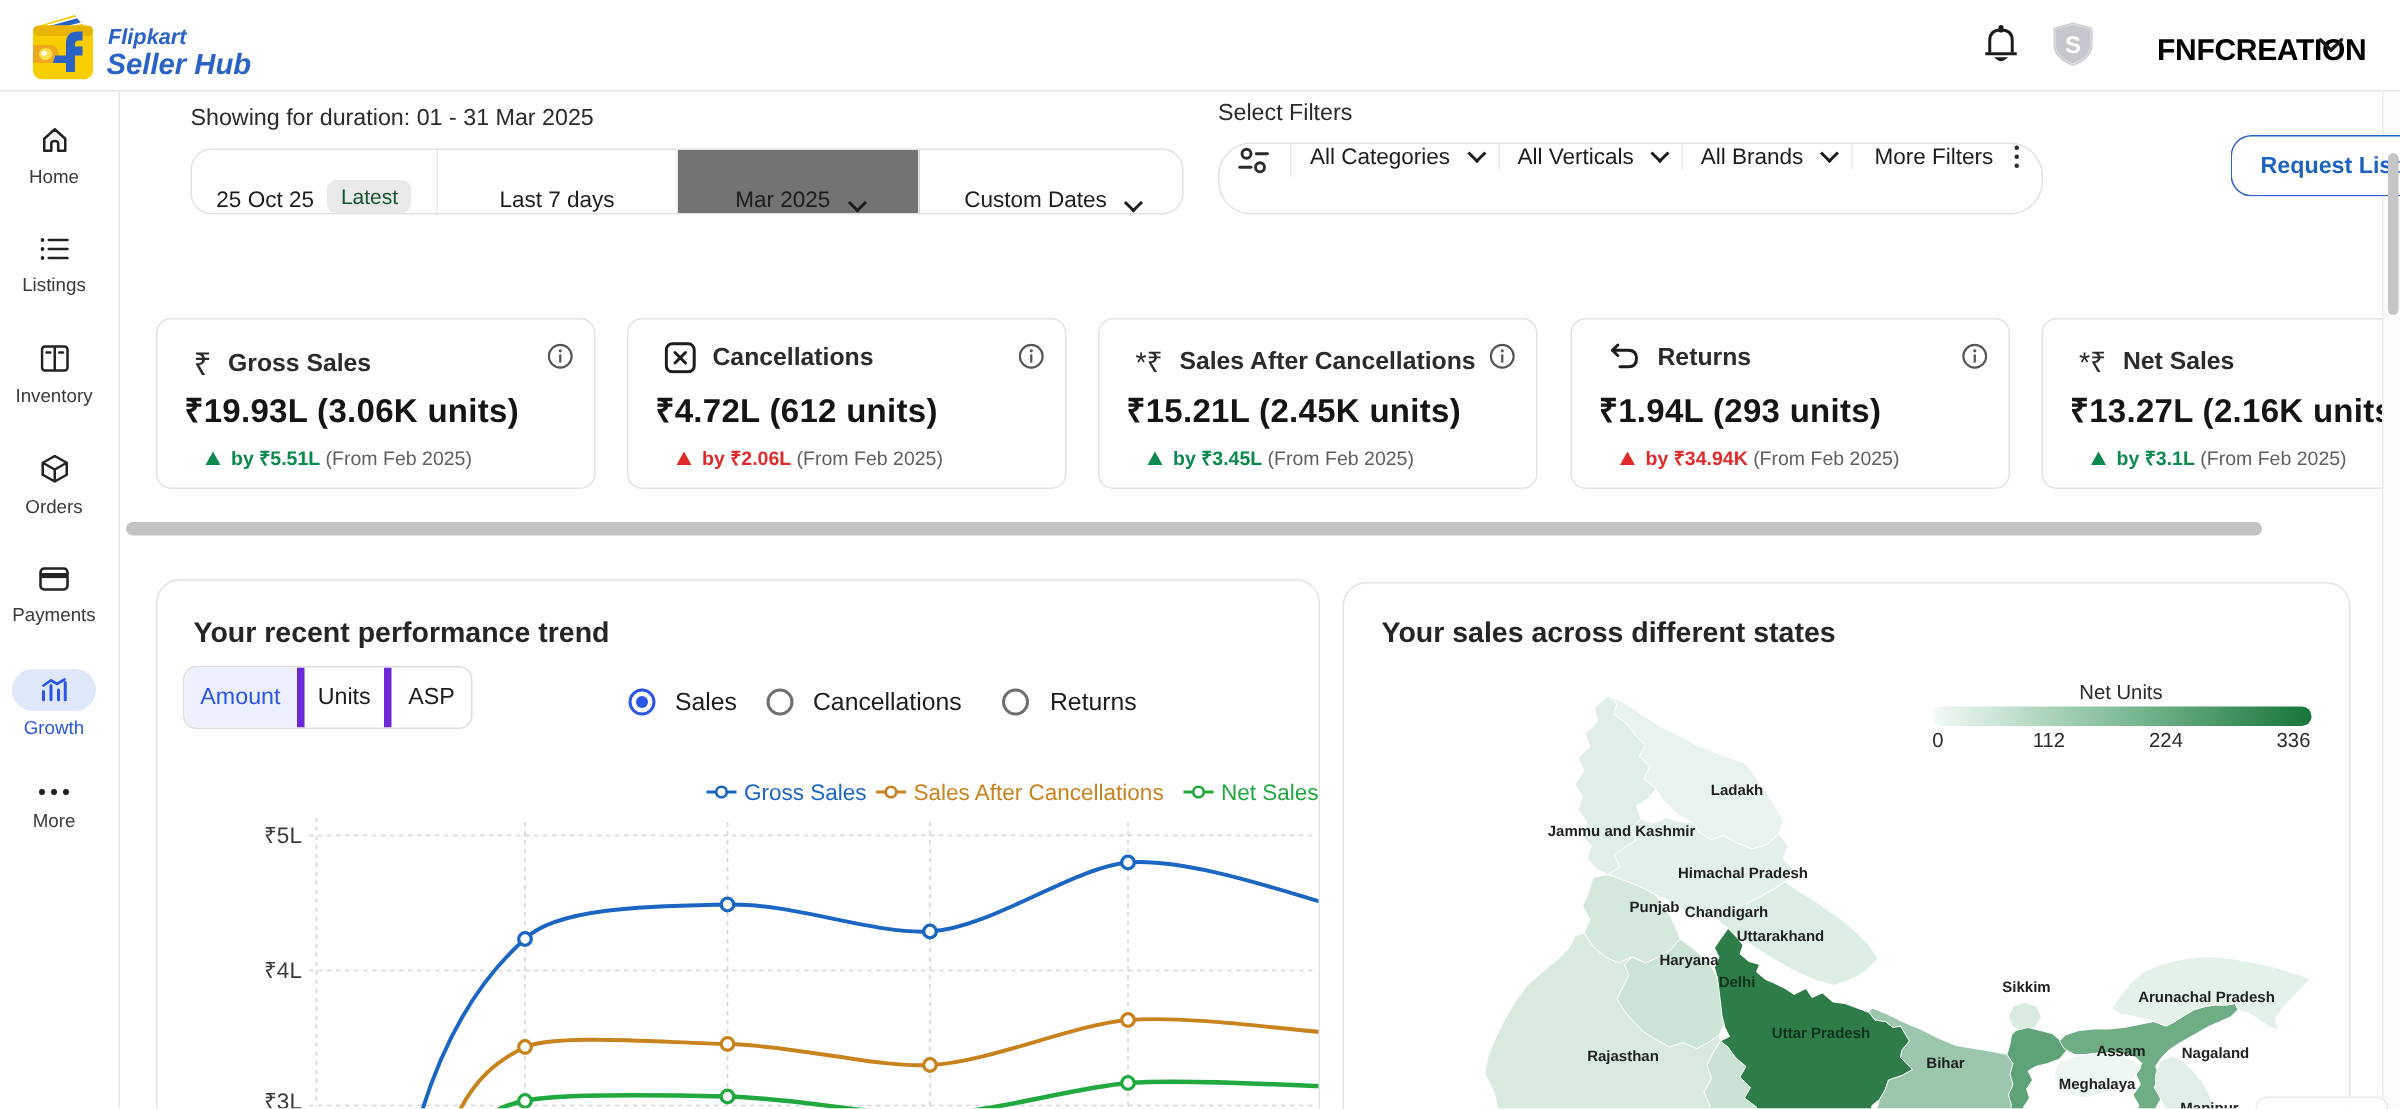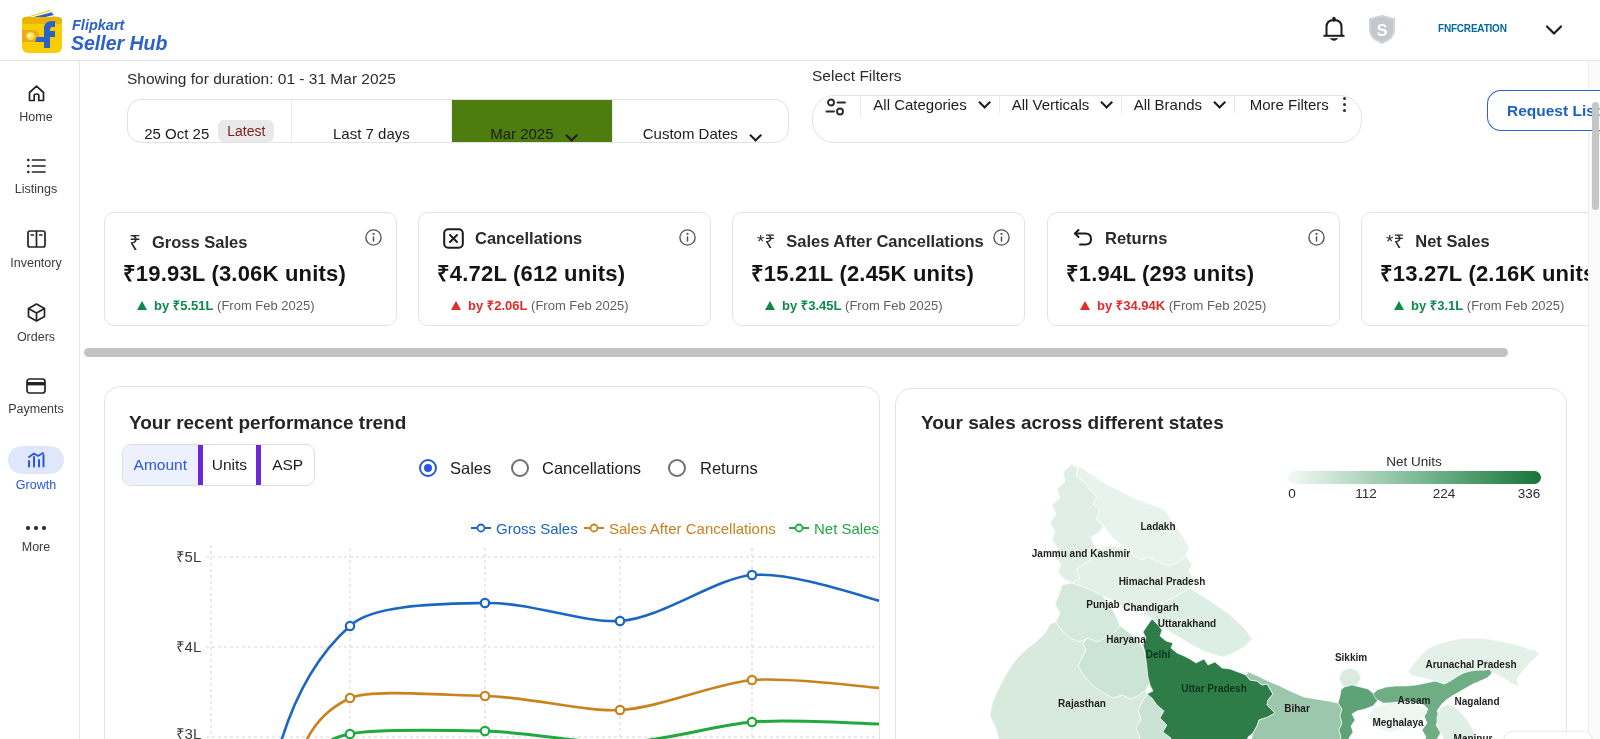--- a/index.html
+++ b/index.html
@@ -14,21 +14,21 @@
 #sidebar { position:absolute; left:0; top:61px; width:80px; height:678px; background:#fff;
   border-right:1px solid #e8e8e8; z-index:5; }
 .navitem { position:absolute; left:0; width:72px; text-align:center; z-index:6; }
 .navlabel { font-size:12.5px; color:#3a3a3a; margin-top:4px; }
 
 #dtabs { position:absolute; left:127px; top:99px; width:662px; height:44px;
   border:1px solid #e2e2e2; border-radius:14px; background:#fff; display:flex; }
 #dtabs .seg { flex:1; display:flex; align-items:flex-end; justify-content:center;
   font-size:15px; color:#1c1c1c; border-right:1px solid #e9e9e9; }
 #dtabs .seg:last-child { border-right:none; }
-.latest { background:#e9e9e9; border-radius:6px; font-size:14px; color:#7f1d1d;
+.latest { background:#e9e9e9; border-radius:6px; font-size:14px; color:#14532d;
   padding:3px 9px; margin-left:9px; }
 .chev { display:inline-block; width:9px; height:9px; border-right:2px solid #1c1c1c;
   border-bottom:2px solid #1c1c1c; transform:rotate(45deg) translateY(-3px); margin-left:11px; }
 
 #fbar { position:absolute; left:812px; top:95px; width:550px; height:48px;
   border:1px solid #e2e2e2; border-radius:22px; background:#fff; display:flex; align-items:flex-start; }
 #fbar .fseg { display:flex; align-items:center; justify-content:center;
   font-size:15px; color:#1c1c1c; border-right:1px solid #e9e9e9; }
 #fbar .fseg:last-child { border-right:none; }
 
@@ -100,21 +100,21 @@
       <path d="M11 5 L11 3.4" stroke="#1c1c1c" stroke-width="3.4" stroke-linecap="round"></path>
       <path d="M0.5 20.8 L21.5 20.8" stroke="#1c1c1c" stroke-width="2"></path>
       <path d="M8.6 24 Q11 26 13.4 24 Z" fill="#1c1c1c" stroke="#1c1c1c" stroke-width="1.6"></path>
     </svg>
 
     <svg class="abs" style="left:1368px; top:14px;" width="28" height="31" viewBox="0 0 28 31">
       <path d="M14 1 L27 4.5 L27 16 Q27 25 14 30 Q1 25 1 16 L1 4.5 Z" fill="#c9ccd1"></path>
       <path d="M14 2.2 L25.8 5.4 L25.8 16 Q25.6 24 14 28.7 Q2.4 24 2.2 16 L2.2 5.4 Z" fill="#c4c7cc" stroke="#d7dade" stroke-width="1"></path>
       <text x="14" y="21.5" font-size="16" font-weight="700" fill="#fff" text-anchor="middle" font-family="Liberation Sans, sans-serif">S</text>
     </svg>
-    <div class="abs" style="left:1438px; top:23px; font-size:10px; font-weight:700; color:#0369a1; letter-spacing:-0.2px;">FNFCREATION</div>
+    <div class="abs" style="left:1438px; top:23px; font-size:20px; font-weight:700; color:#000000; letter-spacing:-0.2px;">FNFCREATION</div>
     <svg class="abs" style="left:1545px; top:24px;" width="18" height="12" viewBox="0 0 18 12">
       <path d="M2 2.5 L9 9.5 L16 2.5" fill="none" stroke="#1c1c1c" stroke-width="2.2" stroke-linecap="round" stroke-linejoin="round"></path>
     </svg>
   </div>
 
   <div id="sidebar"></div>
   <div class="navitem" style="top:85px;">
     <svg width="17" height="17" viewBox="0 0 17 17">
         <path d="M1.5 7.5 L8.5 1.2 L15.5 7.5 L15.5 15.5 L10.8 15.5 L10.8 10.5 Q10.8 9 8.5 9 Q6.2 9 6.2 10.5 L6.2 15.5 L1.5 15.5 Z" fill="none" stroke="#232323" stroke-width="1.7" stroke-linejoin="round"></path>
       </svg>
@@ -176,21 +176,21 @@
       <span style="width:4px;height:4px;border-radius:50%;background:#232323;"></span>
       <span style="width:4px;height:4px;border-radius:50%;background:#232323;"></span>
     </div>
     <div class="navlabel">More</div>
   </div>
 
   <div class="abs" style="left:127px; top:70px; font-size:15.5px; color:#2b2b2b;">Showing for duration: 01 - 31 Mar 2025</div>
   <div id="dtabs">
     <div class="seg" style="flex:1.02;">25 Oct 25 <span class="latest">Latest</span></div>
     <div class="seg">Last 7 days</div>
-    <div class="seg" style="background:#4d7c0f;">Mar 2025 <span class="chev"></span></div>
+    <div class="seg" style="background:#737373;">Mar 2025 <span class="chev"></span></div>
     <div class="seg" style="flex:1.1;">Custom Dates <span class="chev"></span></div>
   </div>
 
   <div class="abs" style="left:812px; top:67px; font-size:15.5px; color:#2b2b2b;">Select Filters</div>
   <div id="fbar">
     <div class="fseg" style="width:55px;">
       <svg width="22" height="22" viewBox="0 0 22 22">
           <g stroke="#2b2b2b" stroke-width="1.9" fill="none">
             <circle cx="6" cy="6.5" r="3"></circle>
             <line x1="12.5" y1="6.5" x2="20" y2="6.5" stroke-linecap="round"></line>

